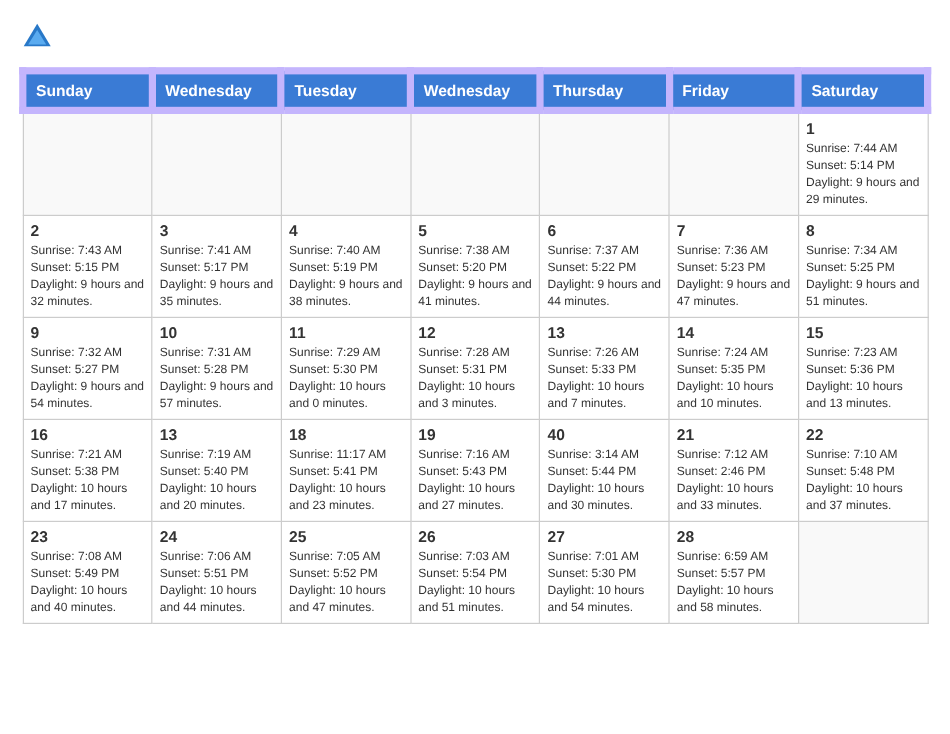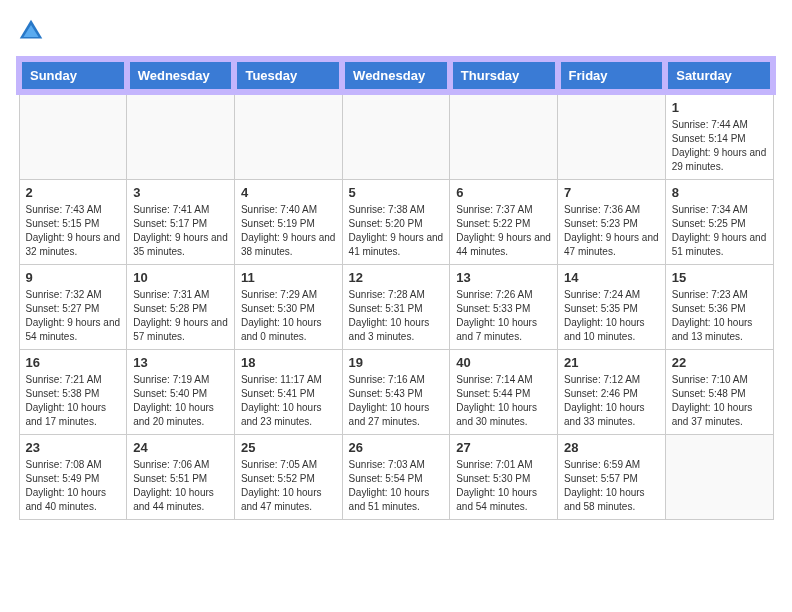--- a/index.html
+++ b/index.html
@@ -247,21 +247,21 @@
 Daylight: 10 hours and 23 minutes.</div>
         </td>
         <td>
           <span class="day-num">19</span>
           <div class="day-info">Sunrise: 7:16 AM
 Sunset: 5:43 PM
 Daylight: 10 hours and 27 minutes.</div>
         </td>
         <td>
           <span class="day-num">40</span>
-          <div class="day-info">Sunrise: 7:14 AM
+          <div class="day-info">Sunrise: 3:14 AM
 Sunset: 5:44 PM
 Daylight: 10 hours and 30 minutes.</div>
         </td>
         <td>
           <span class="day-num">21</span>
           <div class="day-info">Sunrise: 7:12 AM
 Sunset: 2:46 PM
 Daylight: 10 hours and 33 minutes.</div>
         </td>
         <td>

